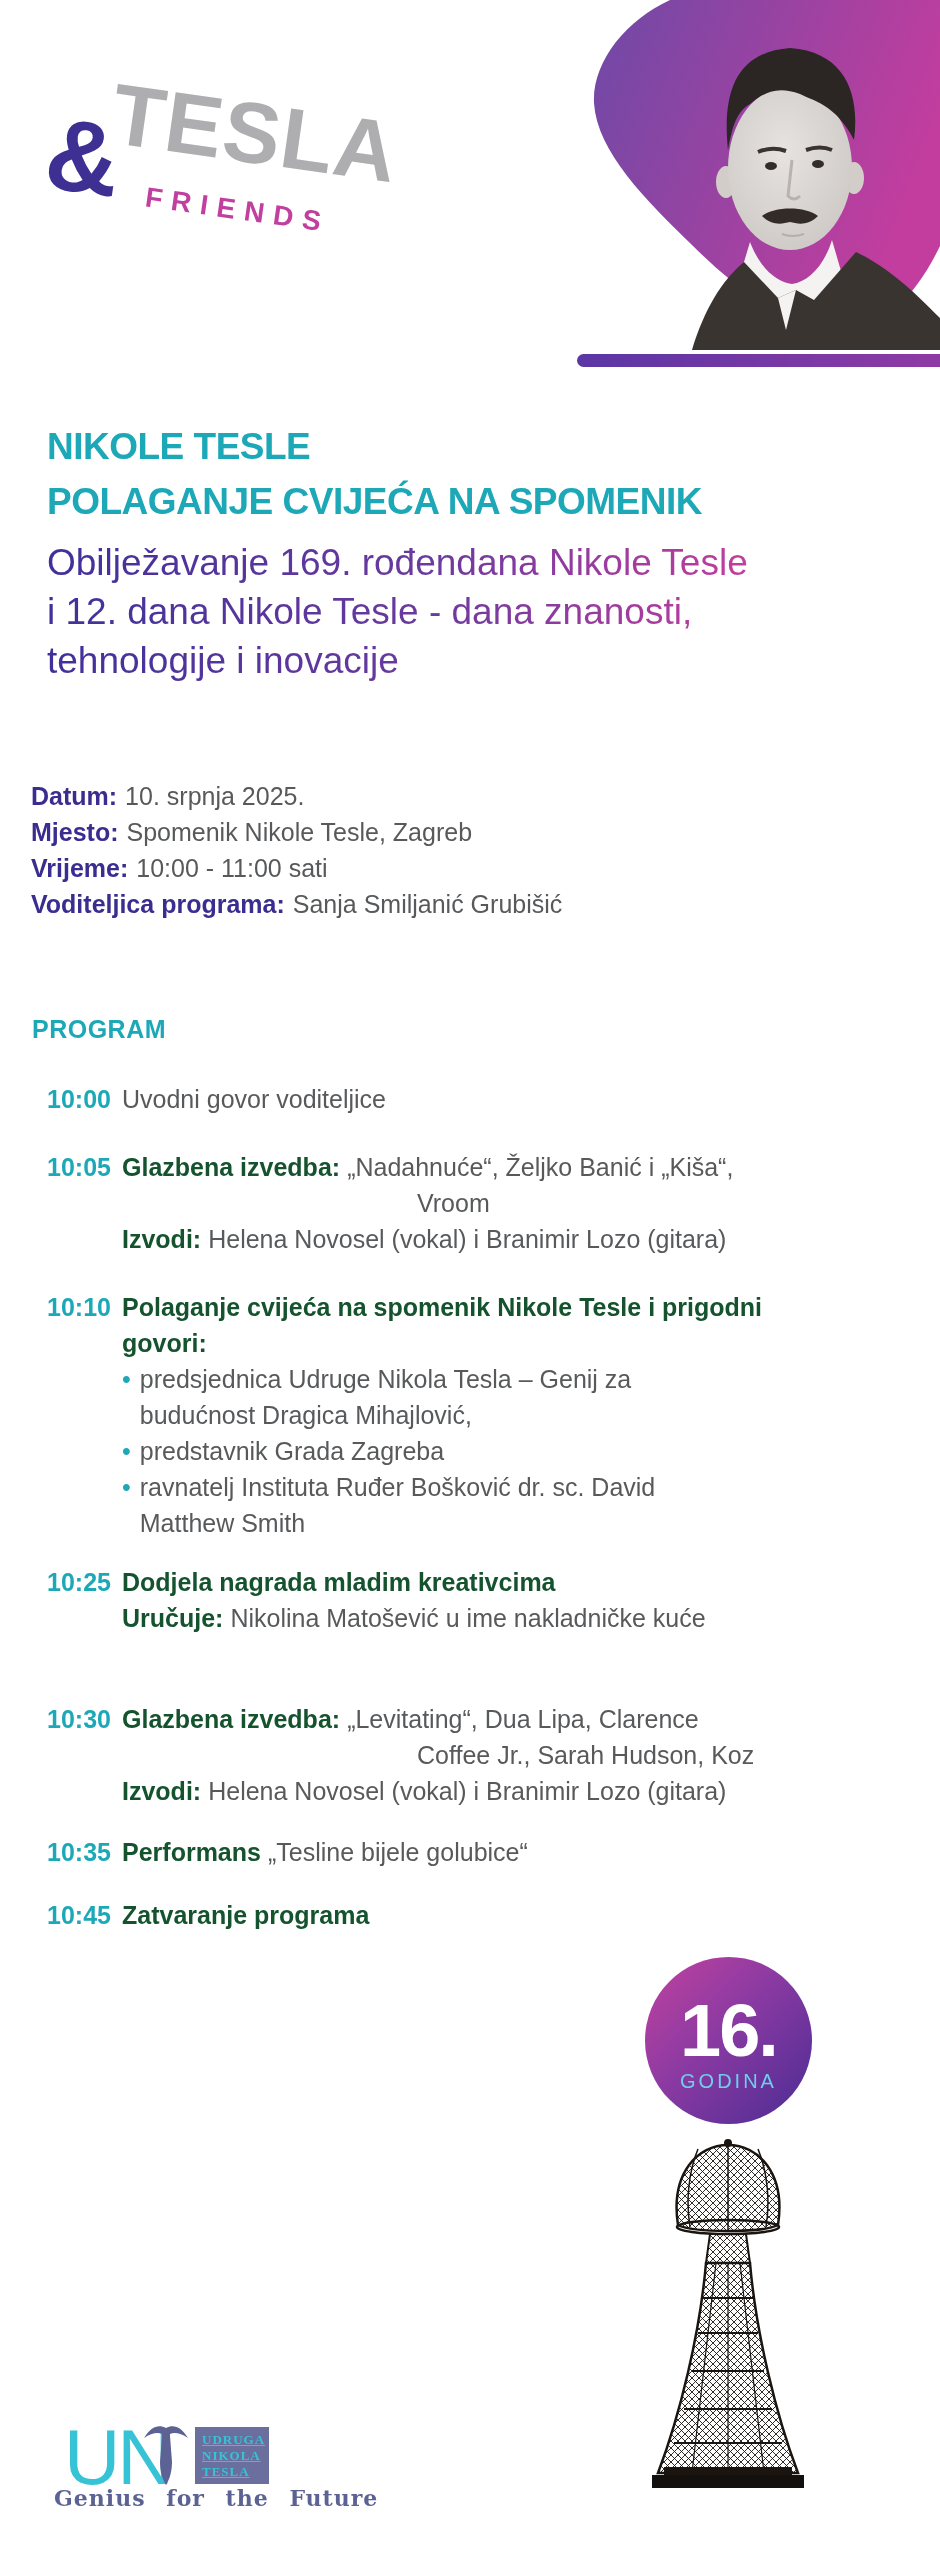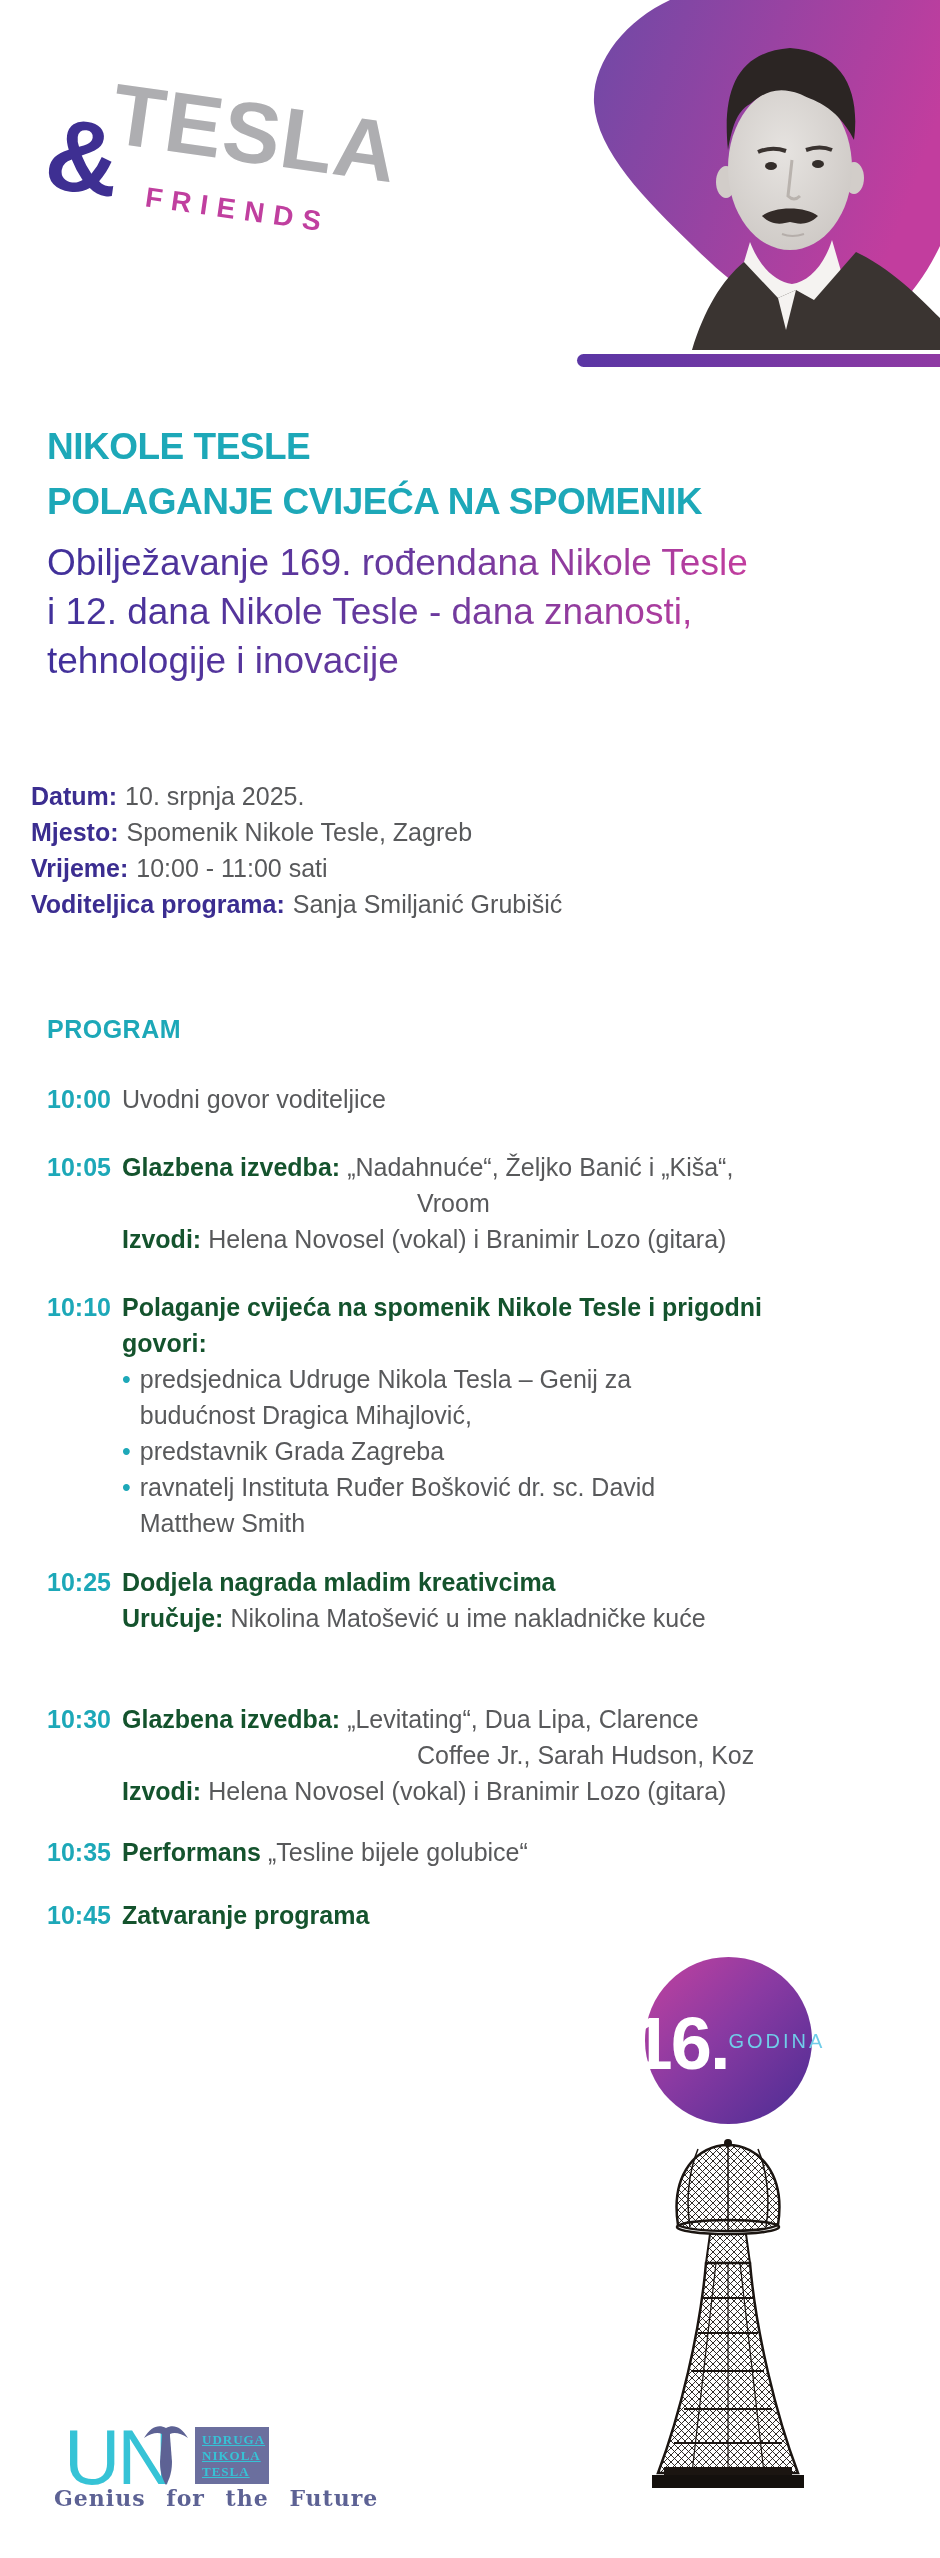--- a/index.html
+++ b/index.html
@@ -21,34 +21,34 @@
   .title{position:absolute;left:47px;top:419px;font-size:37px;font-weight:800;
     color:#1da8b8;line-height:55px;letter-spacing:-0.5px;}
   .subtitle{position:absolute;left:47px;top:538px;font-size:37px;font-weight:400;line-height:49px;
     display:inline-block;white-space:nowrap;
     background:linear-gradient(90deg,#40309a 0%,#6b3a9e 55%,#c23d9e 100%);
     -webkit-background-clip:text;background-clip:text;color:transparent;}
   
   .details{position:absolute;left:31px;top:778px;font-size:25px;line-height:36px;color:#58595b;}
   .details .lbl{color:#3b2d90;font-weight:700;margin-right:8px;}
   
-  .program-h{position:absolute;left:47px;top:1015px;font-size:25px;font-weight:700;color:#1da8b8;letter-spacing:0.5px;}
+  .program-h{position:absolute;left:32px;top:1015px;font-size:25px;font-weight:700;color:#1da8b8;letter-spacing:0.5px;}
   .prow{position:absolute;left:47px;display:flex;font-size:25px;line-height:36px;color:#58595b;}
   .ptime{width:75px;flex:none;color:#1da8b8;font-weight:700;}
   .pbody{width:690px;}
   .tl{color:#14532d;font-weight:700;margin-right:7px;}
   .cont-a{padding-left:295px;}
   .cont-b{padding-left:180px;}
   .bullets{margin:0;padding:0;list-style:none;}
   .bullets li{display:flex;max-width:575px;}
   .bdot{color:#1da8b8;margin-right:9px;flex:none;}
   
   .badge{position:absolute;left:645px;top:1957px;width:167px;height:167px;border-radius:50%;
     background:linear-gradient(135deg,#c2429f 0%,#8a3aa2 45%,#4a2c93 100%);
-    display:flex;flex-direction:row;align-items:center;justify-content:center;}
+    display:flex;flex-direction:column;align-items:center;justify-content:center;}
   .badge .num{color:#ffffff;font-size:74px;font-weight:800;line-height:1;margin-top:6px;letter-spacing:-2px;}
   .badge .lab{color:#70cde9;font-size:20px;font-weight:400;letter-spacing:3px;margin-top:2px;}
   
   .tower{position:absolute;left:650px;top:2133px;}
   
   .unt{position:absolute;left:64px;top:2424px;width:280px;height:110px;}
   .unt .un{position:absolute;left:0;top:-6px;font-size:78px;font-weight:400;color:#36c3d6;letter-spacing:-3px;line-height:1;}
   .unt .tsvg{position:absolute;left:79px;top:-2px;}
   .unt .box{position:absolute;left:131px;top:3px;width:74px;height:57px;background:#6b6f9e;
     box-sizing:border-box;padding:5px 0 0 7px;font-family:"Liberation Serif",serif;font-weight:700;

